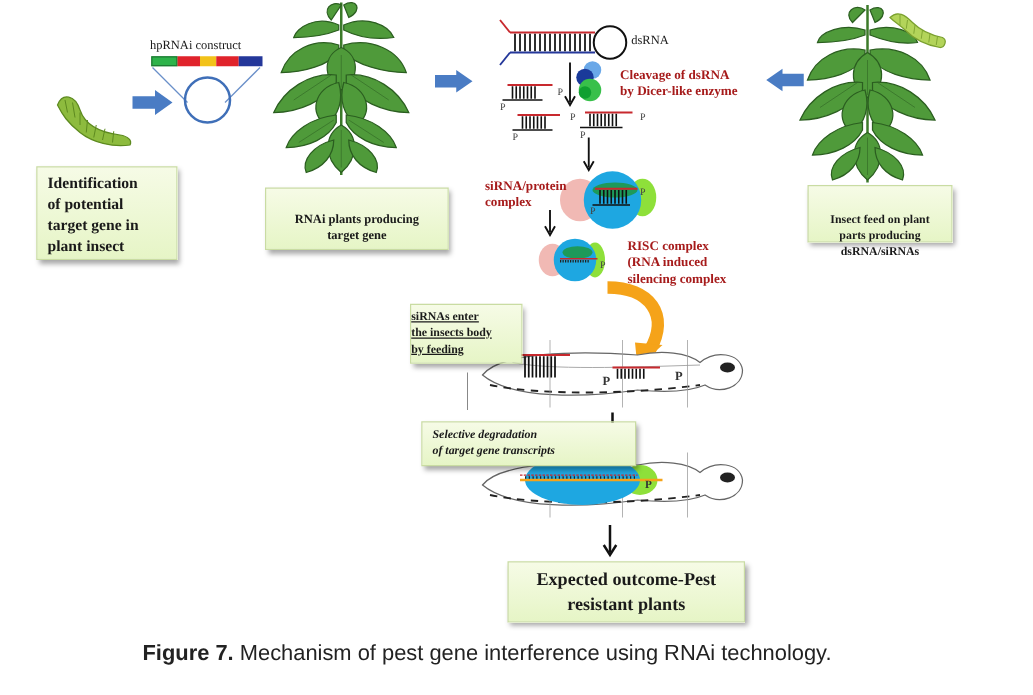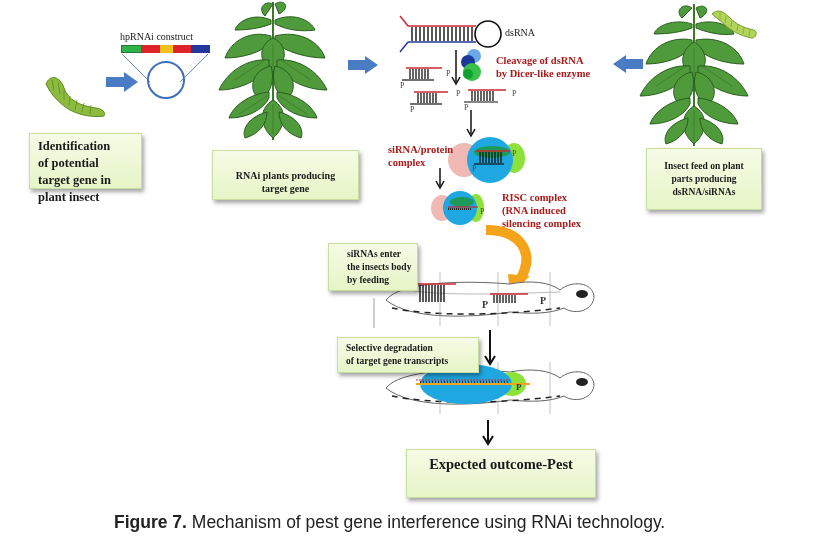--- a/index.html
+++ b/index.html
@@ -39,21 +39,21 @@
   <div style="flex:0.8;background:#f2c21a;"></div>
   <div style="flex:1;background:#e0232b;"></div>
   <div style="flex:1.1;background:#24379a;"></div>
 </div>
 <svg style="left:120px;top:52px;" width="92" height="50" viewBox="0 0 92 50">
   <line x1="2" y1="2" x2="30" y2="30" stroke="#6a8fc9" stroke-width="1"></line>
   <line x1="88" y1="2" x2="60" y2="30" stroke="#6a8fc9" stroke-width="1"></line>
   <circle cx="46" cy="28" r="18" fill="none" stroke="#3f6fb8" stroke-width="2"></circle>
 </svg>
 
-<div class="box" style="left:29px;top:133px;width:113px;height:56px;padding:4px 0 0 8px;box-sizing:border-box;font-size:12.5px;line-height:17px;">
+<div class="box" style="left:29px;top:133px;width:113px;height:75px;padding:4px 0 0 8px;box-sizing:border-box;font-size:12.5px;line-height:17px;">
   <div>Identification</div>
   <div>of  potential</div>
   <div>target gene in</div>
   <div>plant  insect</div>
 </div>
 
 <svg style="left:215px;top:0px;" width="120" height="142" viewBox="0 0 120 142">
   <g fill="#4f9a3a" stroke="#2b5e20" stroke-width="1">
     <line x1="58" y1="2" x2="58" y2="140" stroke="#3c7a2a" stroke-width="2"></line>
     <path d="M58,4 C50,0 42,8 50,16 Z"></path>
@@ -270,21 +270,21 @@
       <line x1="28" y1="16" x2="27" y2="23"></line>
       <line x1="34" y1="19" x2="33" y2="26"></line>
       <line x1="40" y1="21" x2="39" y2="28"></line>
     </g>
 </svg>
 
 <svg style="left:613px;top:55px;" width="30" height="18" viewBox="0 0 30 18">
   <polygon points="30,4 13,4 13,0 0,9 13,18 13,14 30,14" fill="#4a7cc4"></polygon>
 </svg>
 
-<div class="box" style="left:646px;top:148px;width:116px;height:62px;padding:11px 0 0 0;box-sizing:border-box;font-size:9.5px;line-height:13px;text-align:center;">
+<div class="box" style="left:646px;top:148px;width:116px;height:46px;padding:21px 0 0 0;box-sizing:border-box;font-size:9.5px;line-height:13px;text-align:center;">
   <div>Insect feed on plant</div>
   <div>parts producing</div>
   <div>dsRNA/siRNAs</div>
 </div>
 
 <svg style="left:480px;top:222px;" width="60" height="72" viewBox="0 0 60 72">
   <path d="M6,8 C40,8 56,30 40,58" fill="none" stroke="#f5a319" stroke-width="10"></path>
   <polygon points="28,52 50,54 30,72" fill="#f5a319"></polygon>
 </svg>
 
@@ -319,21 +319,21 @@
       <line x1="123" y1="27" x2="123" y2="35"></line>
       <line x1="126" y1="27" x2="126" y2="35"></line>
       <line x1="129" y1="27" x2="129" y2="35"></line>
       <line x1="132" y1="27" x2="132" y2="35"></line>
       <line x1="135" y1="27" x2="135" y2="35"></line>
     </g>
   <text x="102" y="40" font-size="10" font-weight="bold" fill="#333" font-family="Liberation Serif, serif">P</text>
   <text x="160" y="36" font-size="10" font-weight="bold" fill="#333" font-family="Liberation Serif, serif">P</text>
 </svg>
 
-<div class="box" style="left:328px;top:243px;width:90px;height:48px;padding:4px 0 0 18px;box-sizing:border-box;font-size:9.5px;line-height:13px;">
+<div class="box" style="left:328px;top:243px;width:90px;height:48px;padding:4px 0 0 0;box-sizing:border-box;font-size:9.5px;line-height:13px;text-decoration:underline;">
   <div>siRNAs enter</div>
   <div>the insects body</div>
   <div>by feeding</div>
 </div>
 
 <svg style="left:484px;top:330px;" width="12" height="36" viewBox="0 0 12 36">
   <line x1="6" y1="0" x2="6" y2="32" stroke="#111" stroke-width="2"></line>
   <polyline points="1,26 6,34 11,26" fill="none" stroke="#111" stroke-width="2"></polyline>
 </svg>
 
@@ -347,27 +347,28 @@
       <line x1="170" y1="2" x2="170" y2="54"></line>
     </g>
   <ellipse cx="132" cy="24" rx="14" ry="12" fill="#8ee03a"></ellipse>
   <ellipse cx="86" cy="24" rx="46" ry="20" fill="#1ea7e1"></ellipse>
   <line x1="36" y1="24" x2="150" y2="24" stroke="#f5a319" stroke-width="2"></line>
   <line x1="36" y1="20" x2="130" y2="20" stroke="#c8292e" stroke-width="1" stroke-dasharray="2,1"></line>
   <line x1="40" y1="22" x2="130" y2="22" stroke="#222" stroke-width="2" stroke-dasharray="1,2"></line>
   <text x="136" y="30" font-size="9" font-weight="bold" fill="#333" font-family="Liberation Serif, serif">P</text>
 </svg>
 
-<div class="box" style="left:337px;top:337px;width:142px;height:36px;padding:4px 0 0 8px;box-sizing:border-box;font-size:9.5px;line-height:13px;">
+<div class="box" style="left:337px;top:337px;width:172px;height:36px;padding:4px 0 0 8px;box-sizing:border-box;font-size:9.5px;line-height:13px;font-style:italic;">
   <div>Selective degradation</div>
   <div>of target gene   transcripts</div>
 </div>
 
 <svg style="left:482px;top:420px;" width="12" height="26" viewBox="0 0 12 26">
   <line x1="6" y1="0" x2="6" y2="22" stroke="#111" stroke-width="2"></line>
   <polyline points="1,16 6,24 11,16" fill="none" stroke="#111" stroke-width="2"></polyline>
 </svg>
 
 <div class="box" style="left:406px;top:449px;width:190px;height:49px;padding:4px 0 12px 0;box-sizing:border-box;font-size:14.5px;line-height:20px;text-align:center;">
   <div>Expected outcome-Pest</div>
+  <div>resistant plants</div>
 </div>
 
 <div class="caption"><b>Figure 7.</b><span> Mechanism of pest gene interference using RNAi technology.</span></div>
 
 </body></html>

